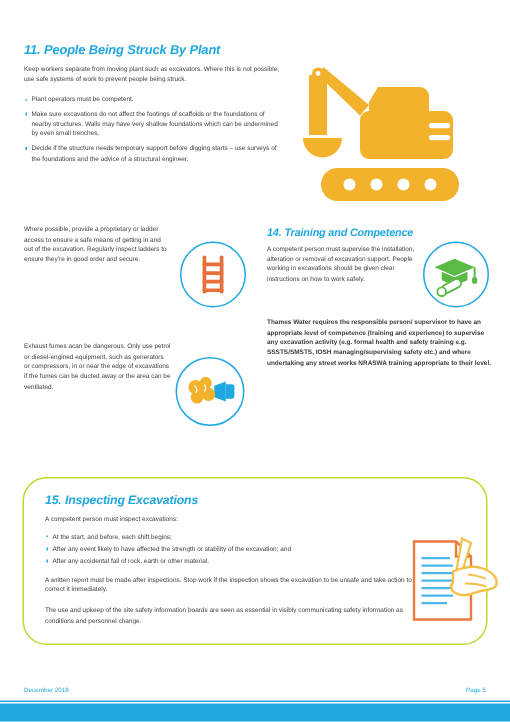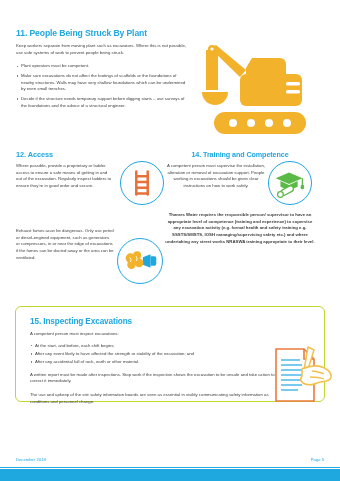--- a/index.html
+++ b/index.html
@@ -19,20 +19,21 @@
     position: absolute;
     inset: 0;
     background: #ffffff;
   }
 
   
   .h-blue {
     color: #1fa7e0;
     font-weight: bold;
     letter-spacing: -0.1px;
+    font-style: italic;
   }
   .body-txt {
     font-size: 4.3px;
     line-height: 1.55;
     color: #3c3c3b;
   }
   .bold-txt {
     font-size: 4.3px;
     line-height: 1.55;
     color: #3c3c3b;
@@ -94,24 +95,23 @@
     width: 155px;
   }
   #sec13 {
     position: absolute;
     left: 16px;
     top: 228px;
     width: 155px;
   }
   #sec14 {
     position: absolute;
-    left: 164px;
+    left: 178px;
     top: 150px;
     width: 152px;
-    text-align: center;
   }
   .sec-title { font-size: 7.4px; margin-bottom: 4px; }
   .sec-title.sm { font-size: 7.2px; }
   .txt-col { width: 98px; }
   .txt-col-wide { width: 104px; }
 
   
   .circ {
     position: absolute;
     border: 1.1px solid #1fa7e0;
@@ -129,25 +129,25 @@
     position: absolute;
     top: 62px;
     left: 0;
     width: 152px;
   }
 
   
   #sec15 {
     position: absolute;
     left: 15px;
-    top: 306px;
+    top: 318px;
     width: 310px;
-    height: 96px;
+    height: 112px;
     border: 1.6px solid #bfd730;
-    border-radius: 6px;
+    border-radius: 16px;
     box-sizing: border-box;
   }
   #sec15 .inner {
     position: absolute;
     left: 14px;
     top: 10px;
     width: 245px;
   }
   #sec15 .title { font-size: 8.2px; }
   #sec15 .lead { margin-top: 5px; }
@@ -234,21 +234,20 @@
         <rect x="18" y="76" width="92" height="22" rx="11"></rect>
         <circle cx="37" cy="87" r="4" fill="#ffffff"></circle>
         <circle cx="55" cy="87" r="4" fill="#ffffff"></circle>
         <circle cx="73" cy="87" r="4" fill="#ffffff"></circle>
         <circle cx="91" cy="87" r="4" fill="#ffffff"></circle>
       </g>
     </svg>
   </div>
 
   <div id="sec12">
-    <div class="h-blue sec-title">12. Access</div>
     <div class="body-txt txt-col">Where possible, provide a proprietary or ladder access to ensure a safe means of getting in and out of the excavation. Regularly inspect ladders to ensure they’re in good order and secure.</div>
     <div class="circ" id="ladder-circle">
       <svg viewBox="0 0 44 44" class="icon-svg" xmlns="http://www.w3.org/2000/svg">
         <g stroke="#e8703a" stroke-width="2.6" stroke-linecap="round">
           <line x1="16" y1="10" x2="16" y2="34"></line>
           <line x1="28" y1="10" x2="28" y2="34"></line>
           <line x1="16" y1="15" x2="28" y2="15"></line>
           <line x1="16" y1="21" x2="28" y2="21"></line>
           <line x1="16" y1="27" x2="28" y2="27"></line>
           <line x1="16" y1="33" x2="28" y2="33"></line>

